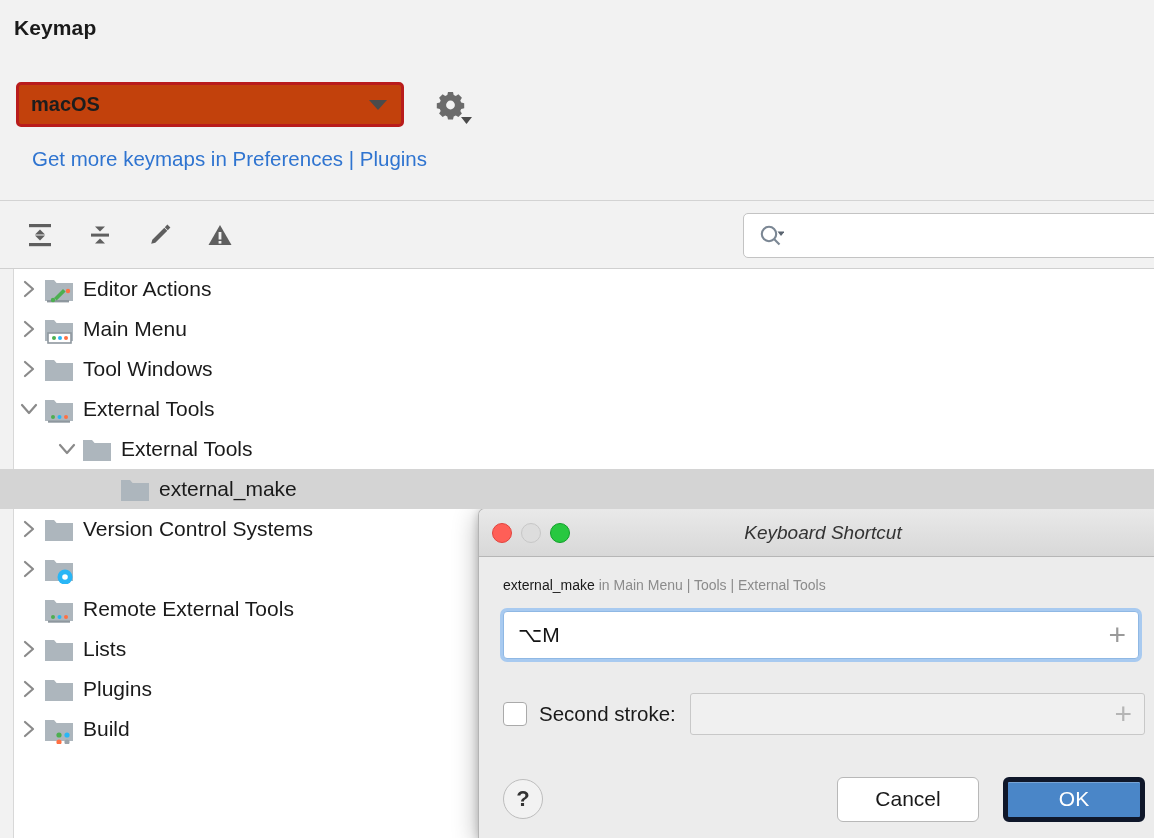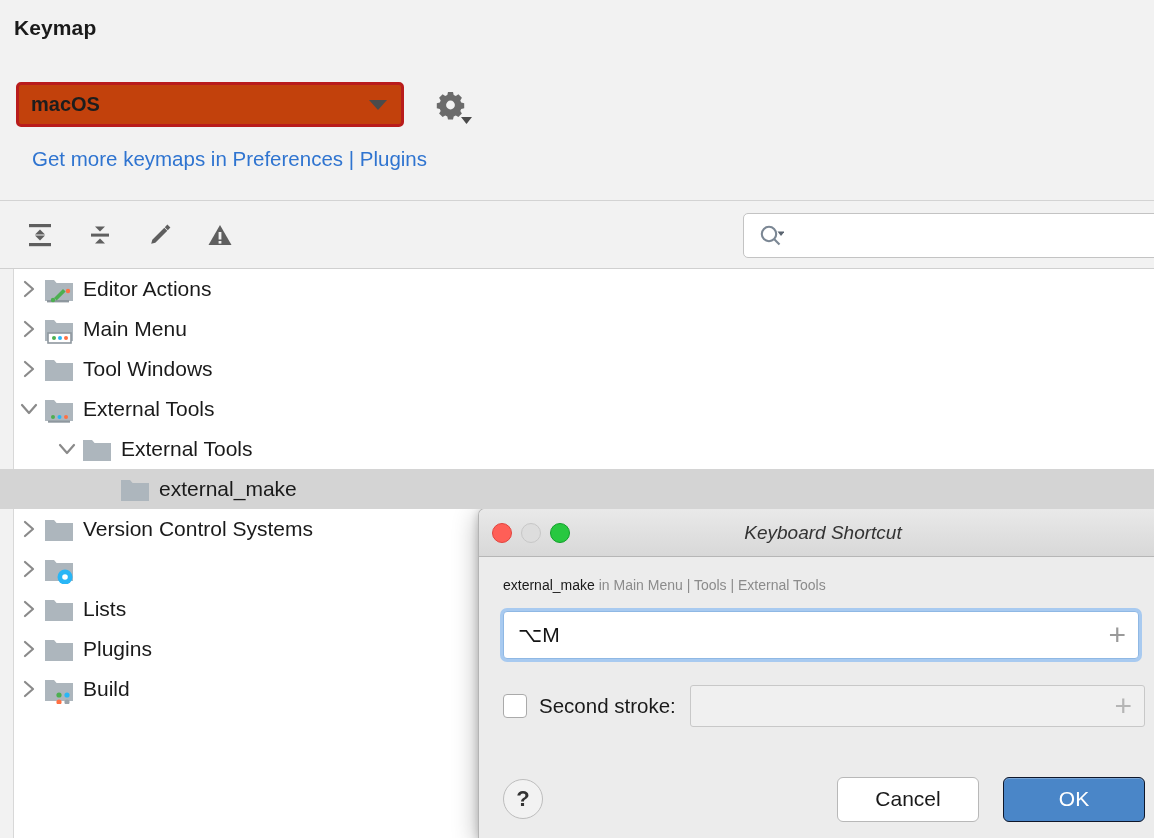--- a/index.html
+++ b/index.html
@@ -119,21 +119,21 @@
     background: #fff; border: 1px solid #8fb8e4;
     border-radius: 4px; box-shadow: 0 0 0 3px #a8caf0;
     display: flex; align-items: center; padding: 0 10px 0 14px;
     position: relative;
   }
   .shortcut-value { font-size: 21px; color: #141414; }
   .plus {
     position: absolute; right: 12px; top: 50%; transform: translateY(-50%);
     color: #9a9a9a; font-size: 30px; line-height: 1; font-weight: 300;
   }
-  .second-row { margin-top: 26px; display: flex; align-items: center; }
+  .second-row { margin-top: 34px; display: flex; align-items: center; }
   .checkbox {
     width: 24px; height: 24px; background: #fff;
     border: 1px solid #aaa; border-radius: 4px; flex: 0 0 24px;
   }
   .second-label { font-size: 20.5px; color: #1a1a1a; margin-left: 12px; margin-right: 14px; white-space: nowrap; }
   .second-field {
     flex: 1; height: 42px; background: #f0f0f0; border: 1px solid #c8c8c8;
     border-radius: 3px; position: relative; min-width: 0;
   }
   .second-field .plus { color: #b5b5b5; }
@@ -148,21 +148,21 @@
     display: flex; align-items: center; justify-content: center;
     font-size: 22px; color: #333; font-weight: bold;
   }
   .spacer { flex: 1; }
   .btn {
     height: 45px; min-width: 142px; border-radius: 6px;
     display: flex; align-items: center; justify-content: center;
     font-size: 21px;
   }
   .btn-cancel { background: #fff; border: 1px solid #b8b8b8; color: #1a1a1a; margin-right: 24px; }
-  .btn-ok { background: #4a86c8; border: 1px solid #0f172a; color: #fff; box-shadow: inset 0 1px 0 rgba(255,255,255,.25); }
+  .btn-ok { background: #4a86c8; border: 5px solid #0f172a; color: #fff; box-shadow: inset 0 1px 0 rgba(255,255,255,.25); }
 </style>
 </head>
 <body>
 
 <div id="root">
 
   <div class="page-title">Keymap</div>
 
   <div class="keymap-row">
     <div class="combo">
@@ -315,20 +315,31 @@
               <path d="M4 3l8 7-8 7" fill="none" stroke="#8a8a8a" stroke-width="2.2" stroke-linecap="round" stroke-linejoin="round"></path>
             </svg>
           </span>
           <span class="folder"><svg width="30" height="28" viewBox="0 0 30 28">
               <path fill="#adb6bd" d="M1 4h9l2.6 3H29v18H1z"></path>
               <circle cx="21" cy="21" r="7.5" fill="#29b6f6"></circle>
               <circle cx="21" cy="21" r="2.8" fill="#fff"></circle>
             </svg></span>
         </div>
         <div class="tree-row indent-1">
+          <span class="twisty"></span>
+          <span class="folder"><svg width="30" height="28" viewBox="0 0 30 28">
+              <path fill="#adb6bd" d="M1 4h9l2.6 3H29v18H1z"></path>
+              <rect x="4" y="24.5" width="22" height="2.2" fill="#8e979e"></rect>
+              <circle cx="9" cy="21" r="2" fill="#4caf50"></circle>
+              <circle cx="15.5" cy="21" r="2" fill="#29b6f6"></circle>
+              <circle cx="22" cy="21" r="2" fill="#ff7043"></circle>
+            </svg></span>
+          <span class="tree-label">Remote External Tools</span>
+        </div>
+        <div class="tree-row indent-1">
           <span class="twisty">
             <svg width="16" height="20" viewBox="0 0 16 20">
               <path d="M4 3l8 7-8 7" fill="none" stroke="#8a8a8a" stroke-width="2.2" stroke-linecap="round" stroke-linejoin="round"></path>
             </svg>
           </span>
           <span class="folder"><svg width="30" height="28" viewBox="0 0 30 28">
               <path fill="#adb6bd" d="M1 4h9l2.6 3H29v18H1z"></path>
             </svg></span>
           <span class="tree-label">Lists</span>
         </div>

